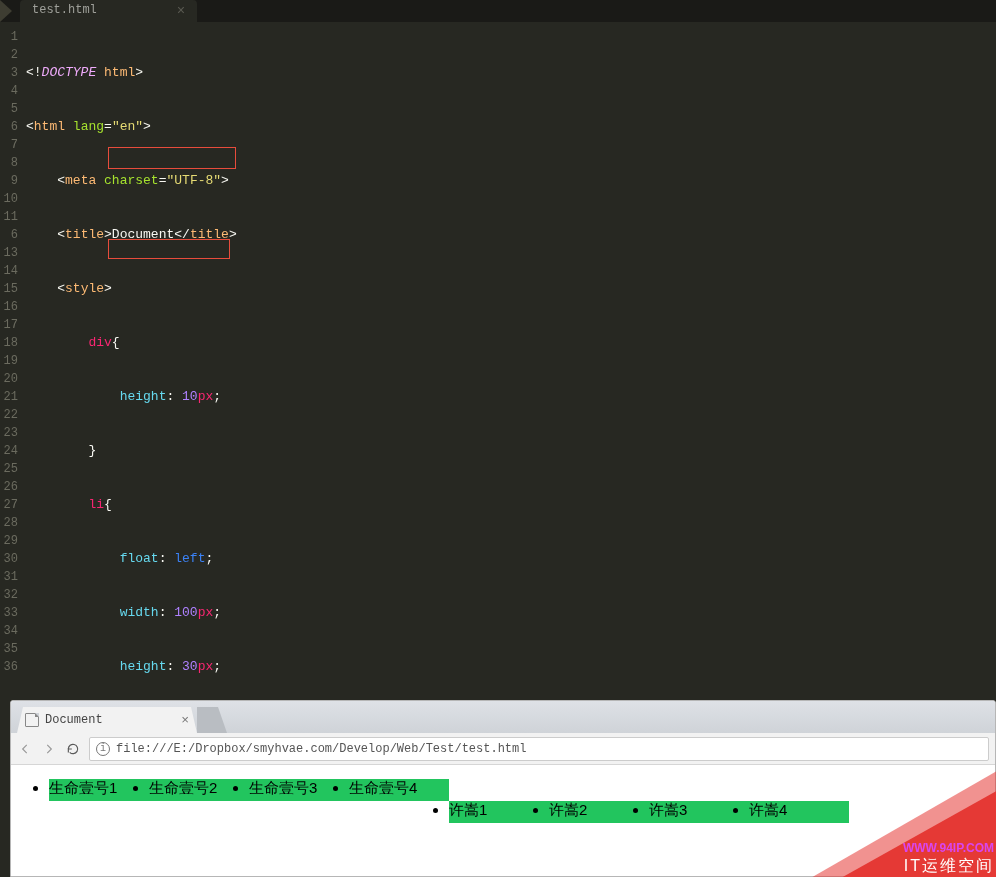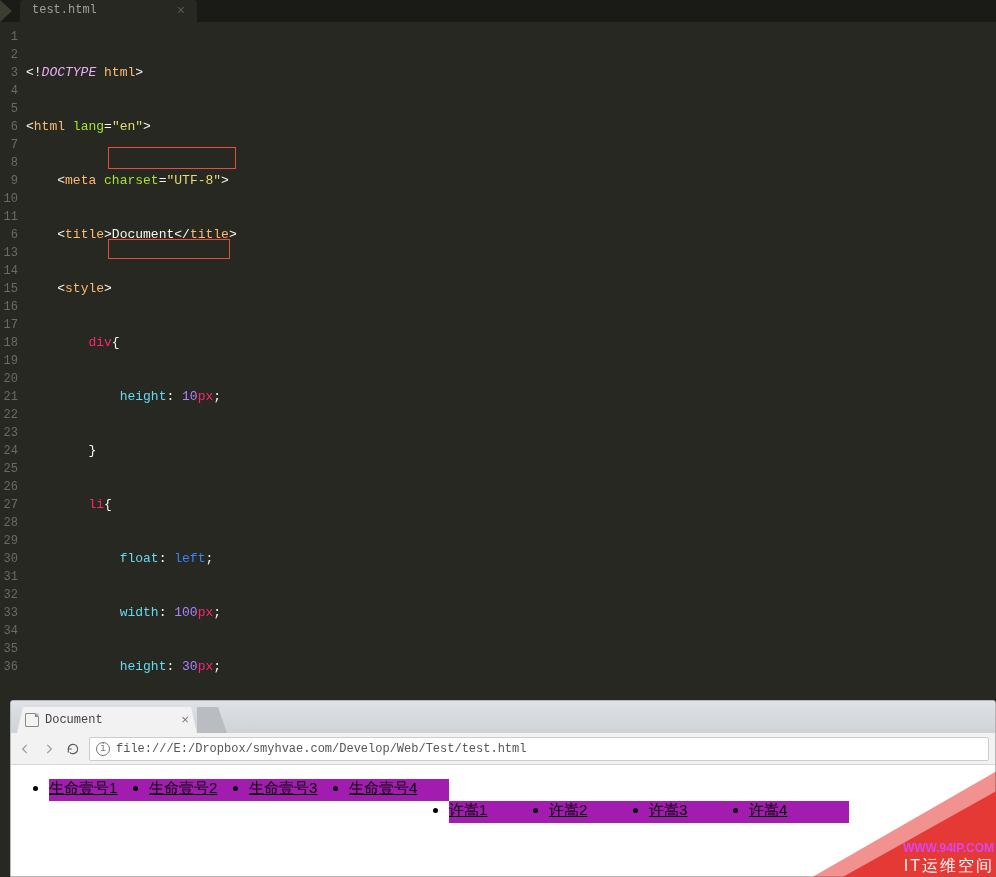--- a/index.html
+++ b/index.html
@@ -160,24 +160,23 @@
   color: #000;
   height: 111px;
 }
 .page-body ul { list-style: disc; padding-left: 20px; }
 .page-body .row1, .page-body .row2 { height: 22px; }
 .page-body .row1 ul, .page-body .row2 ul { margin:0; }
 .page-body li {
   float: left;
   width: 100px;
   height: 22px;
-  background: #a21caf;
+  background: #22c55e;
   list-style-position: outside;
   margin-left: 0;
-  text-decoration: underline;
 }
 .page-body .row2 { clear: both; padding-left: 400px; }
 .watermark {
   position: absolute;
   right: -6px; bottom: -6px;
   width: 220px; height: 80px;
   pointer-events: none;
 }
 .watermark .tri1 {
   position:absolute; right:0; bottom:0;

